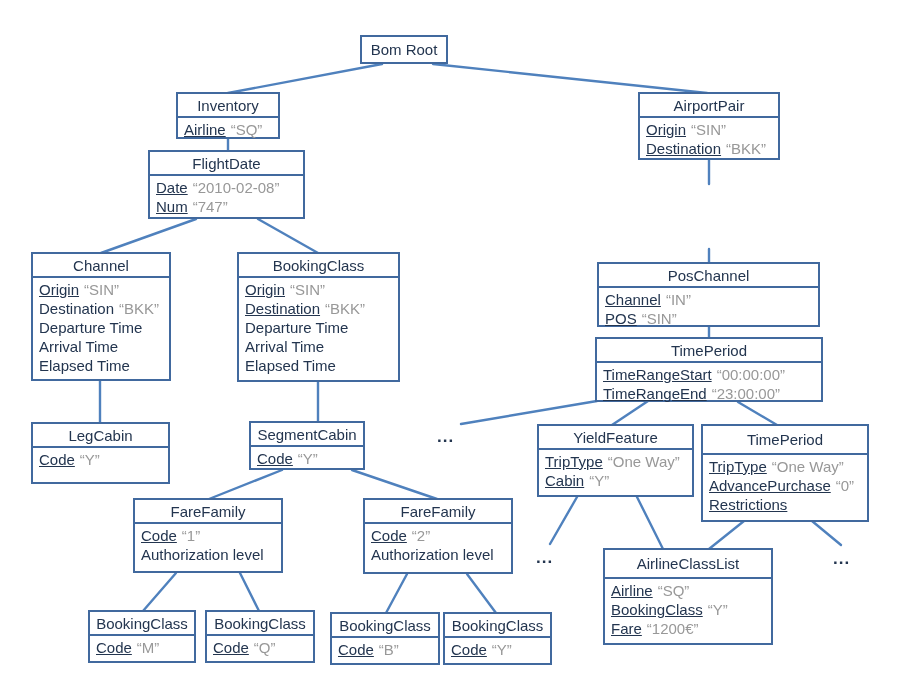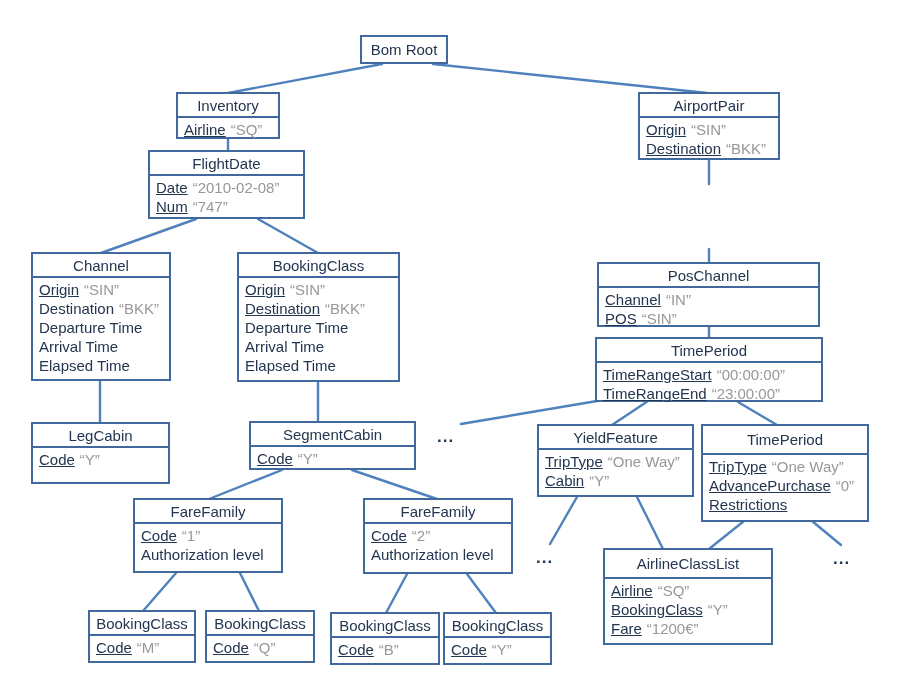--- a/index.html
+++ b/index.html
@@ -103,21 +103,21 @@
     </div>
   </div>
 
   <div class="node" style="left:31px;top:422px;width:139px;height:62px">
     <div class="nt">LegCabin</div>
     <div class="nb">
       <div class="row"><span class="an u">Code</span><span class="av">“Y”</span></div>
     </div>
   </div>
 
-  <div class="node" style="left:249px;top:421px;width:167px;height:49px">
+  <div class="node" style="left:249px;top:421px;width:116px;height:49px">
     <div class="nt">SegmentCabin</div>
     <div class="nb">
       <div class="row"><span class="an u">Code</span><span class="av">“Y”</span></div>
     </div>
   </div>
 
   <div class="node" style="left:133px;top:498px;width:150px;height:75px">
     <div class="nt">FareFamily</div>
     <div class="nb">
       <div class="row"><span class="an u">Code</span><span class="av">“1”</span></div>

